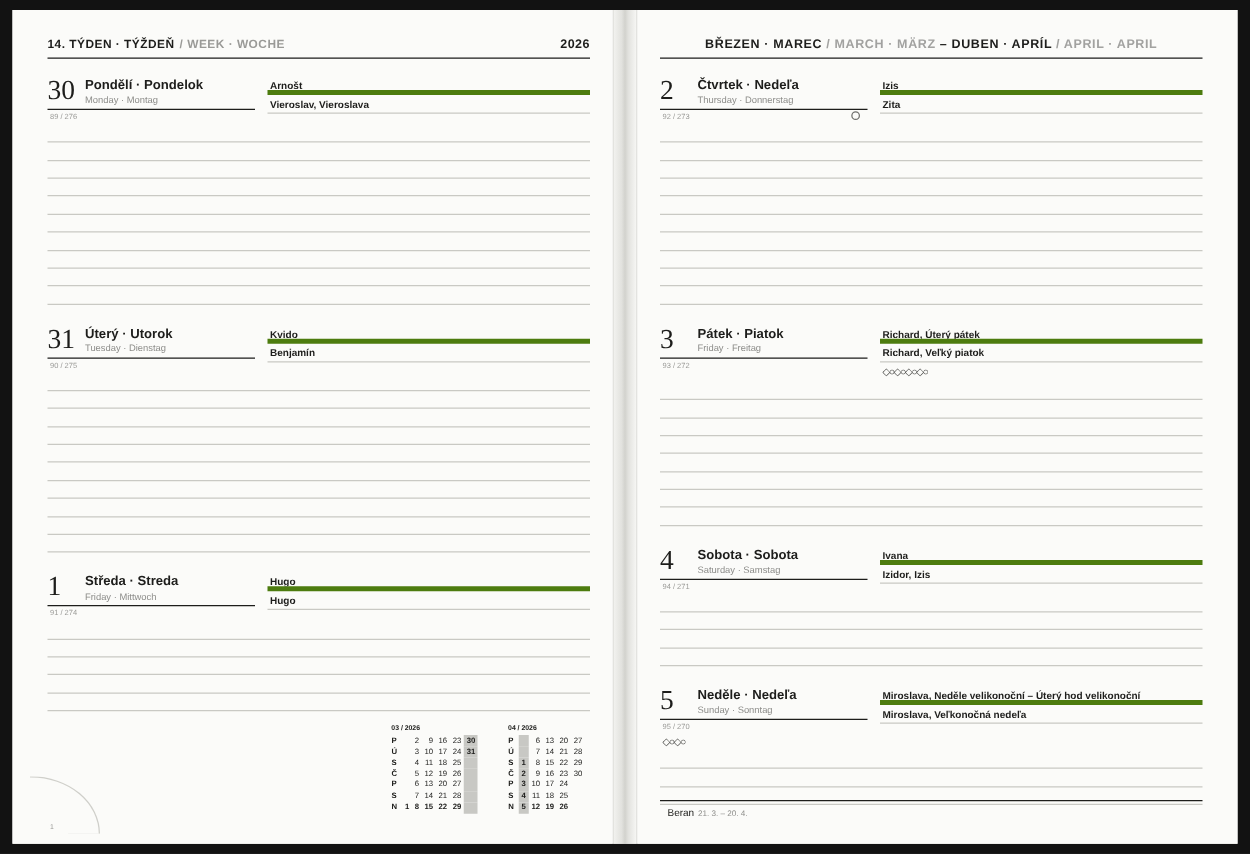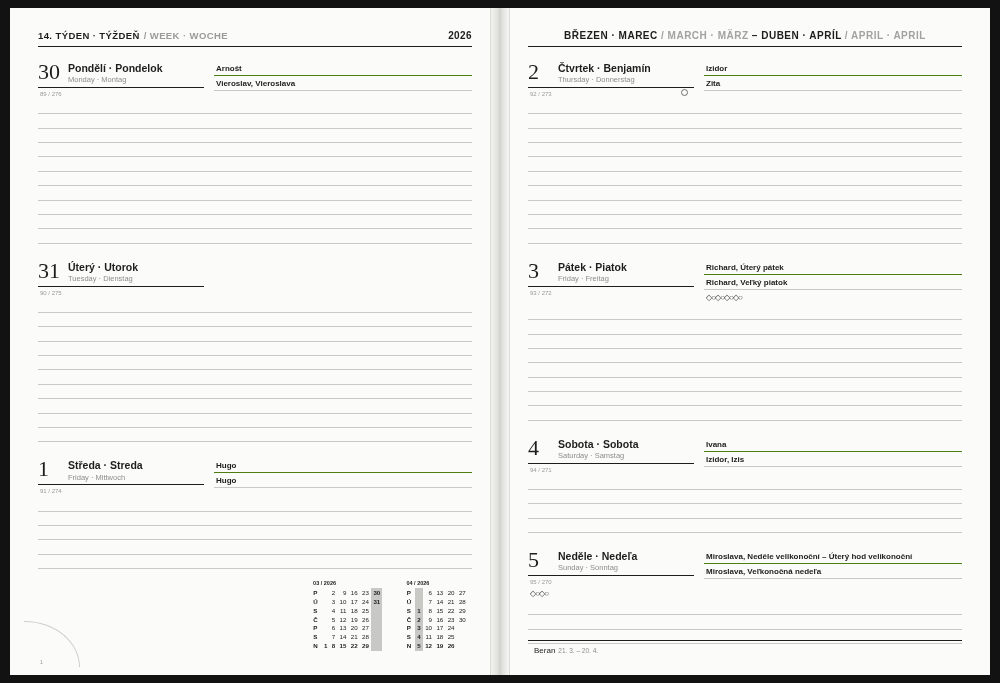--- a/index.html
+++ b/index.html
@@ -83,21 +83,21 @@
     border-bottom: 1px solid #c9c9c4;
     font-size: 8px;
     font-weight: bold;
     color: #1d1d1b;
     height: 15px;
     line-height: 15px;
     padding-left: 2px;
     white-space: nowrap;
     overflow: hidden;
   }
-  .name-line.first { border-bottom: 1px solid #4d7c0f; }
+  .name-line.first { border-bottom: 4px solid #4d7c0f; }
   .doy {
     font-size: 6px;
     color: #9a9a97;
     margin-top: 3px;
     padding-left: 2px;
   }
   .day-foot {
     width: 166px;
     display: flex;
     align-items: center;
@@ -227,20 +227,24 @@
         <div style="width:166px;flex:0 0 166px">
           <div class="day-left">
             <div class="day-num">31</div>
             <div class="day-names">
               <div class="day-name-1">Úterý · Utorok</div>
               <div class="day-name-2">Tuesday · Dienstag</div>
             </div>
           </div>
           <div class="doy">90 / 275</div>
         </div>
+        <div class="day-right">
+          <div class="name-line first">Kvido</div>
+          <div class="name-line">Benjamín</div>
+        </div>
       </div>
       <div class="rules">
         <div></div>
         <div></div>
         <div></div>
         <div></div>
         <div></div>
         <div></div>
         <div></div>
         <div></div>
@@ -420,31 +424,31 @@
         <span class="months">
           <span>BŘEZEN · MAREC</span><span class="soft"> / MARCH · MÄRZ </span><span>– DUBEN · APRÍL</span><span class="soft"> / APRIL · APRIL</span>
         </span>
       </div>
 
       <div class="day">
         <div style="width:166px;flex:0 0 166px">
           <div class="day-left">
             <div class="day-num">2</div>
             <div class="day-names">
-              <div class="day-name-1">Čtvrtek · Benjamín</div>
+              <div class="day-name-1">Čtvrtek · Nedeľa</div>
               <div class="day-name-2">Thursday · Donnerstag</div>
             </div>
           </div>
           <div class="day-foot">
             <div class="doy">92 / 273</div>
             <span class="moon" style="margin-left:auto;margin-right:6px"></span>
           </div>
         </div>
         <div class="day-right">
-          <div class="name-line first">Izidor</div>
+          <div class="name-line first">Izis</div>
           <div class="name-line">Zita</div>
         </div>
       </div>
       <div class="rules">
         <div></div>
         <div></div>
         <div></div>
         <div></div>
         <div></div>
         <div></div>

